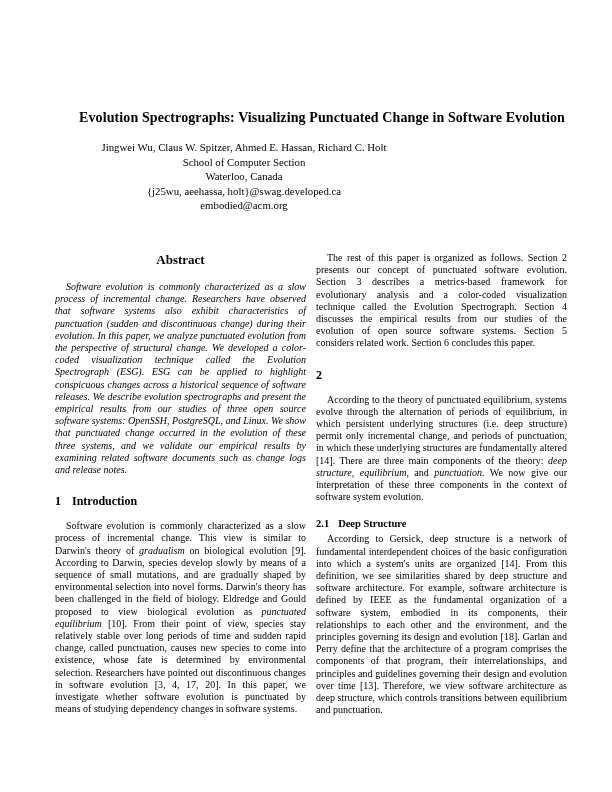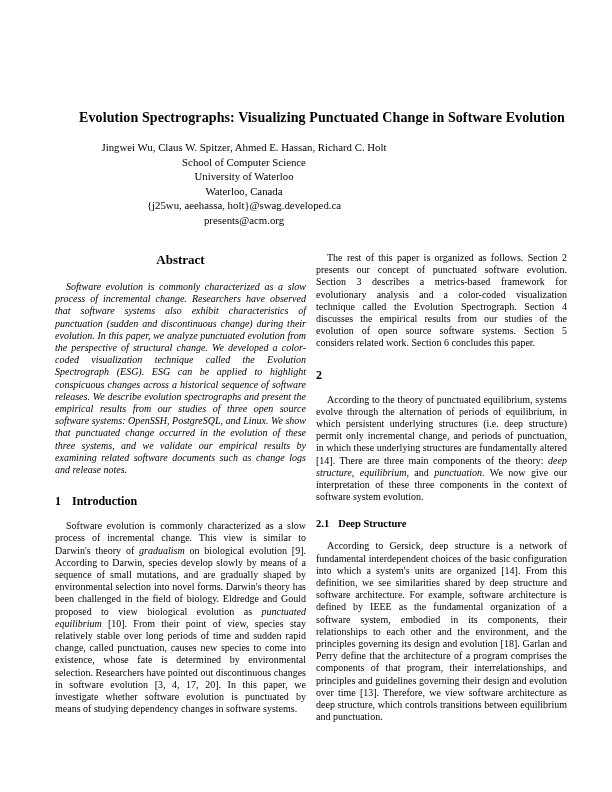--- a/index.html
+++ b/index.html
@@ -69,41 +69,40 @@
     display: flex;
     gap: 11px;
     margin: 18px 0 11px 0;
     font-size: 12px;
     font-weight: bold;
     align-items: baseline;
   }
   .subsec-heading {
     display: flex;
     gap: 9px;
-    margin: 15px 0 11px 0;
+    margin: 15px 0 4px 0;
     font-size: 10.5px;
     font-weight: bold;
     align-items: baseline;
   }
   .first-par { margin-top: 0; }
 </style>
 </head>
 <body>
 
 <div class="page">
 
   <h1 class="paper-title">Evolution Spectrographs: Visualizing Punctuated Change in Software Evolution</h1>
 
   <div class="author-block">
     <div>Jingwei Wu, Claus W. Spitzer, Ahmed E. Hassan, Richard C. Holt</div>
-    <div>School of Computer Science</div>
-    <div>University of Waterloo</div>
+    <div>School of Computer Section</div>
     <div>Waterloo, Canada</div>
     <div>{j25wu, aeehassa, holt}@swag.developed.ca</div>
-    <div>presents@acm.org</div>
+    <div>embodied@acm.org</div>
   </div>
 
   <div class="col col-left">
 
     <h2 class="abstract-heading">Abstract</h2>
 
     <p class="body-par abstract-par first-par">Software evolution is commonly characterized as a slow process of incremental change. Researchers have observed that software systems also exhibit characteristics of punctuation (sudden and discontinuous change) during their evolution. In this paper, we analyze punctuated evolution from the perspective of structural change. We developed a color-coded visualization technique called the Evolution Spectrograph (ESG). ESG can be applied to highlight conspicuous changes across a historical sequence of software releases. We describe evolution spectrographs and present the empirical results from our studies of three open source software systems: OpenSSH, PostgreSQL, and Linux. We show that punctuated change occurred in the evolution of these three systems, and we validate our empirical results by examining related software documents such as change logs and release notes.</p>
 
     <h3 class="sec-heading">
       <span>1</span>

